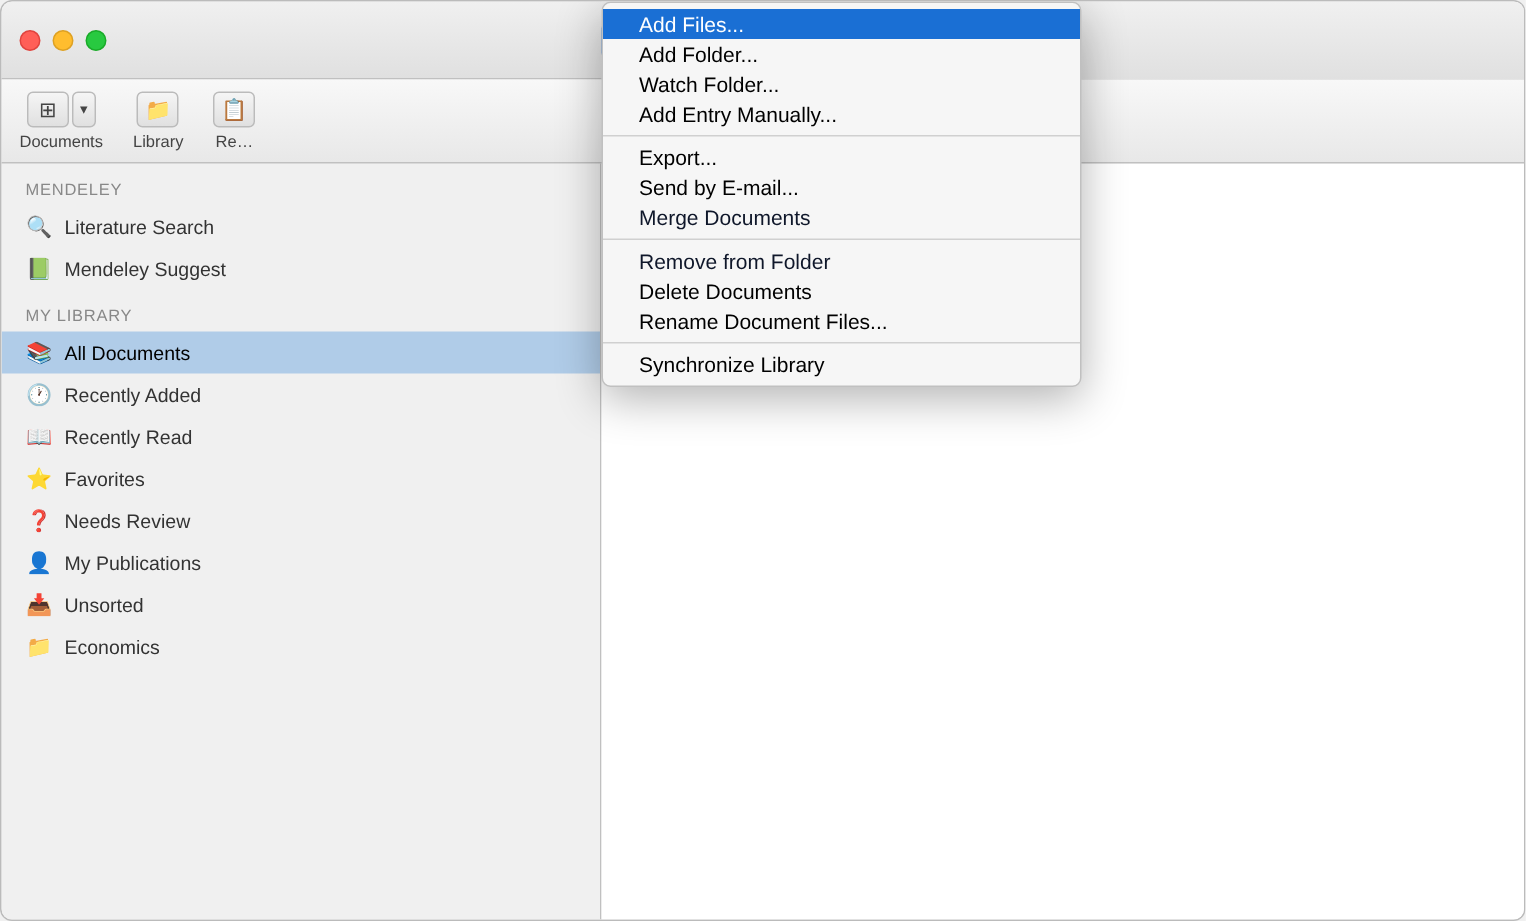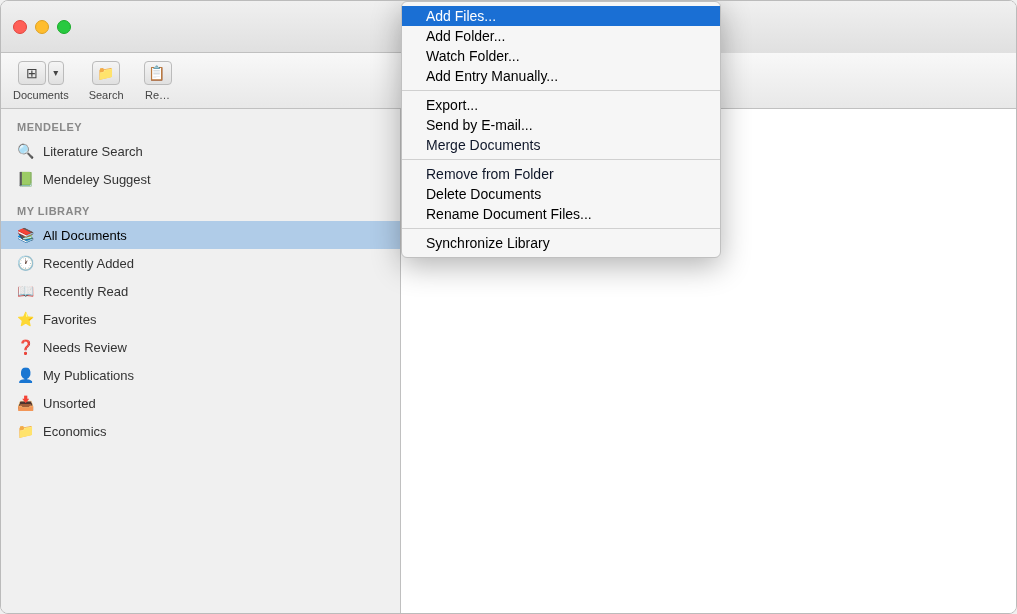--- a/index.html
+++ b/index.html
@@ -148,21 +148,21 @@
     .sidebar {
       width: 400px;
       background: #f0f0f0;
       border-right: 1px solid #c0c0c0;
       overflow-y: auto;
       flex-shrink: 0;
     }
 
     .sidebar-section-label {
       font-size: 11px;
-      font-weight: 700;
+      font-weight: 400;
       color: #888;
       padding: 12px 16px 4px;
       letter-spacing: 0.5px;
     }
 
     .sidebar-item {
       display: flex;
       align-items: center;
       gap: 8px;
       padding: 5px 16px;
@@ -261,21 +261,21 @@
       <div class="toolbar-icon-group">
         <div class="toolbar-icon">⊞</div>
         <div class="toolbar-arrow">▾</div>
       </div>
       <span>Documents</span>
     </div>
     <div class="toolbar-btn">
       <div class="toolbar-icon-group">
         <div class="toolbar-icon">📁</div>
       </div>
-      <span>Search</span>
+      <span>Library</span>
     </div>
     <div class="toolbar-btn">
       <div class="toolbar-icon-group">
         <div class="toolbar-icon">📋</div>
       </div>
       <span>Re…</span>
     </div>
   </div>
 
   <div class="main-layout">

